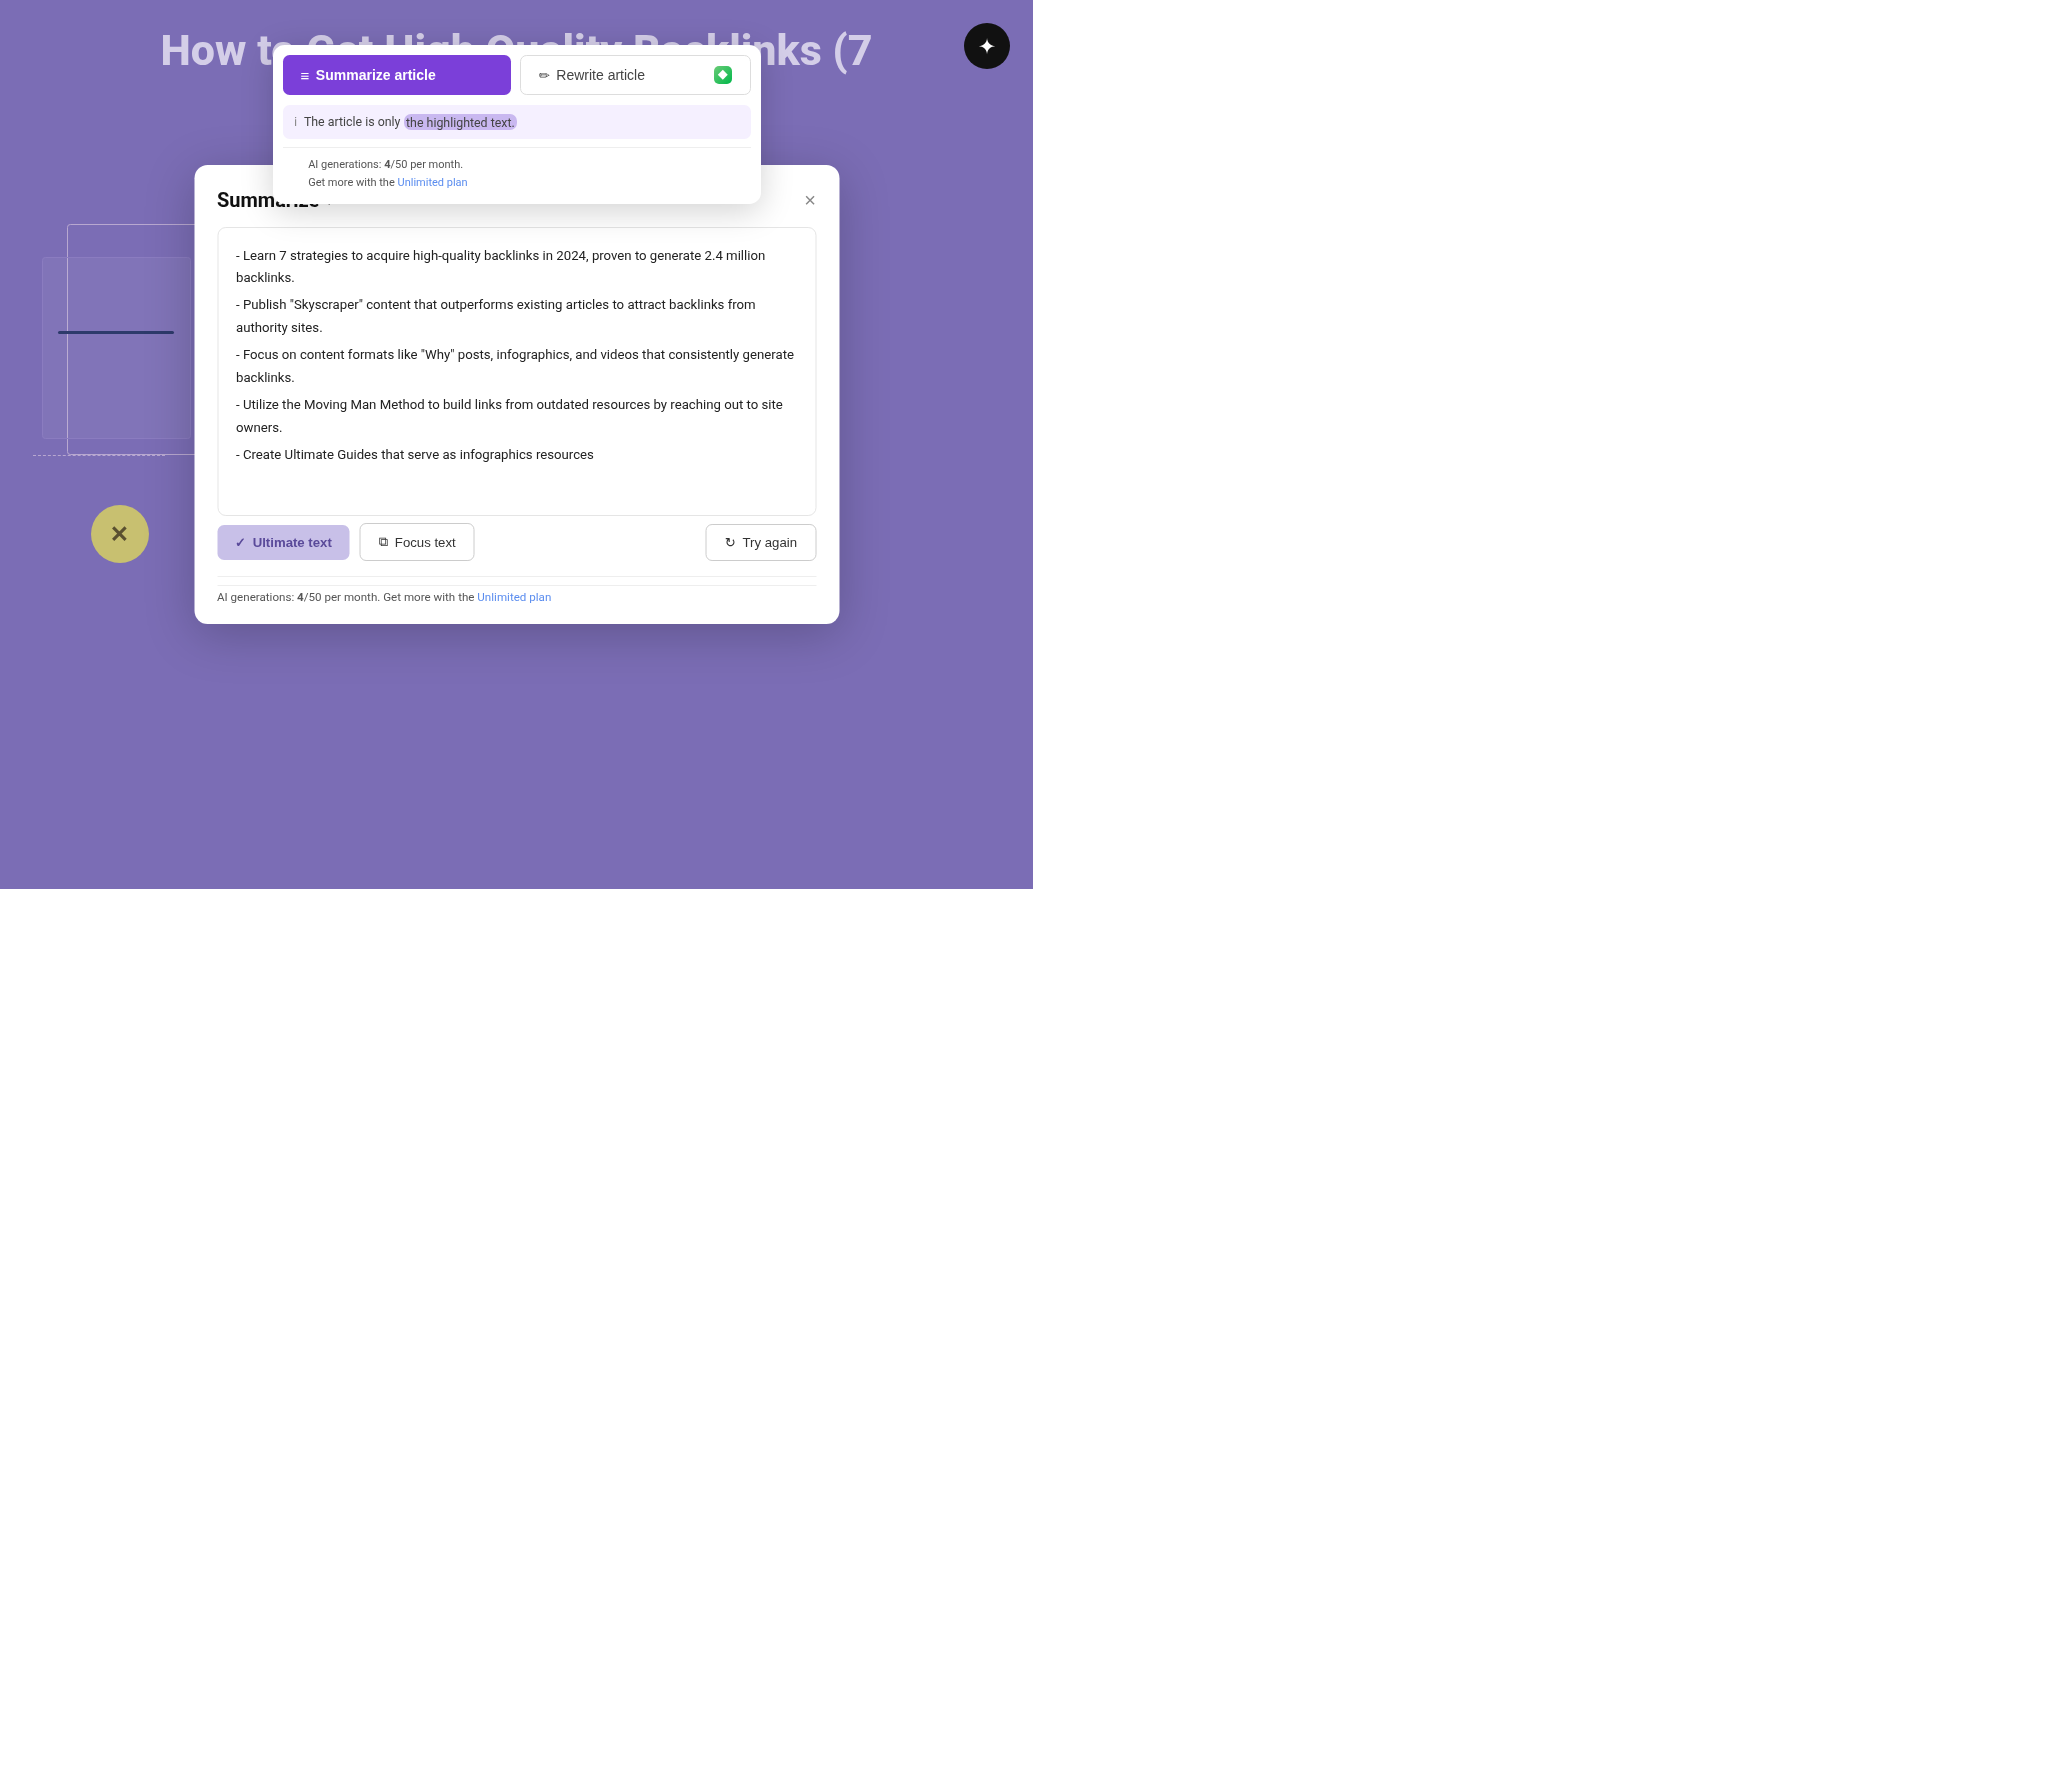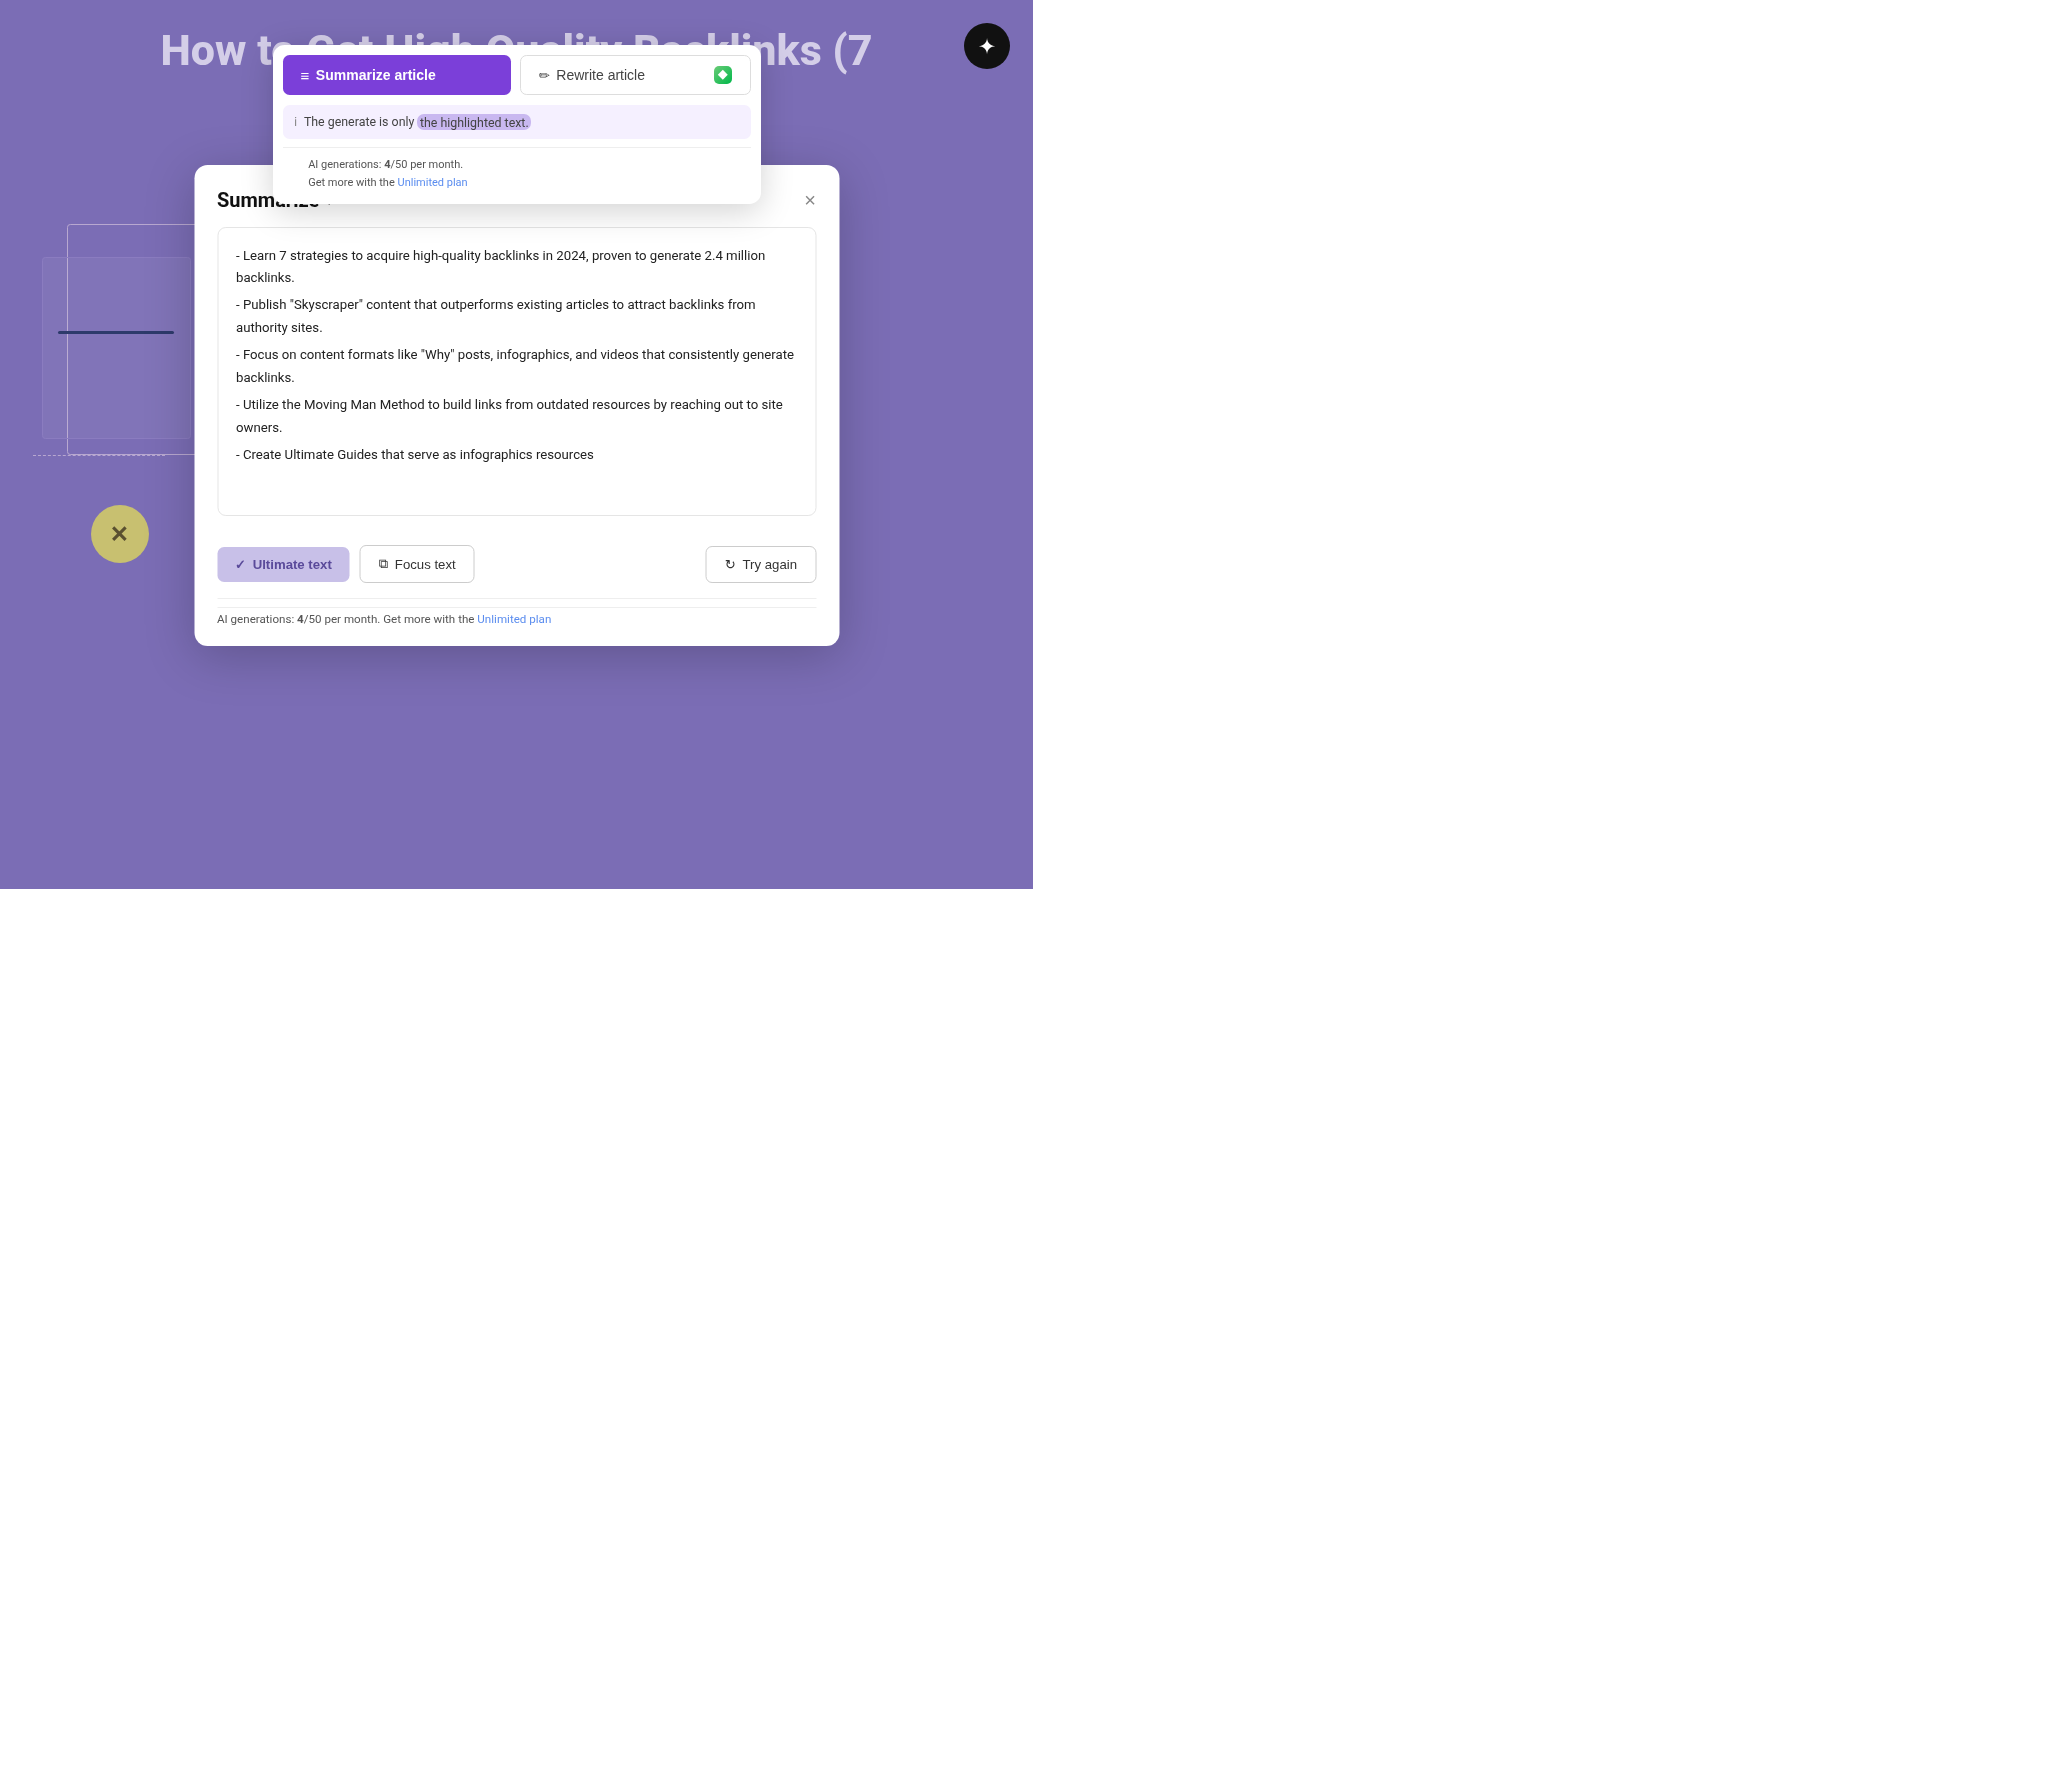--- a/index.html
+++ b/index.html
@@ -306,21 +306,21 @@
     .summary-content {
       background: white;
       border: 1.2px solid #E5E5E5;
       border-radius: 8.3px;
       padding: 16.5px 18px;
       font-size: 13.2px;
       line-height: 1.7;
       color: #222;
       height: 289px;
       overflow-y: auto;
-      margin-bottom: 29px;
+      margin-bottom: 7px;
     }
 
     .summary-content p {
       margin-bottom: 5px;
     }
 
     .modal-actions {
       display: flex;
       align-items: center;
       gap: 10px;
@@ -440,21 +440,21 @@
         <svg width="11.6" height="11.6" viewBox="0 0 14 14" fill="none">
           <path d="M7 1L13 7L7 13L1 7Z" fill="white"></path>
         </svg>
       </span>
     </button>
   </div>
 
   <div class="toolbar-info">
     <span style="color: #888; font-size: 12.4px;">ℹ</span>
     <span>
-      <span>The generate is only </span><span class="highlighted-text">the highlighted text.</span>
+      <span>The article is only </span><span class="highlighted-text">the highlighted text.</span>
     </span>
   </div>
 
   <div class="divider"></div>
 
   <div class="toolbar-generations">
     <span>AI generations: </span><strong>4</strong><span>/50 per month.</span><br>
     <span>Get more with the </span><a href="#">Unlimited plan</a>
   </div>
 </div>

